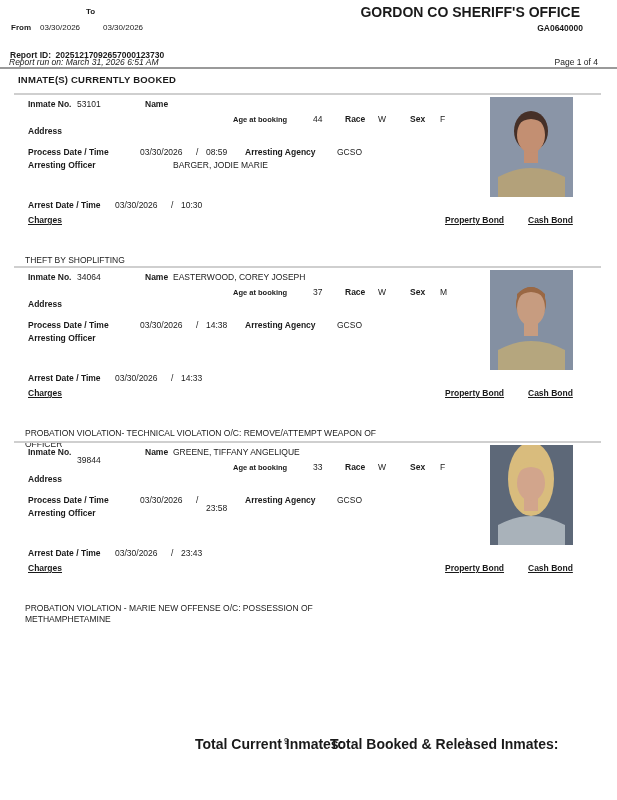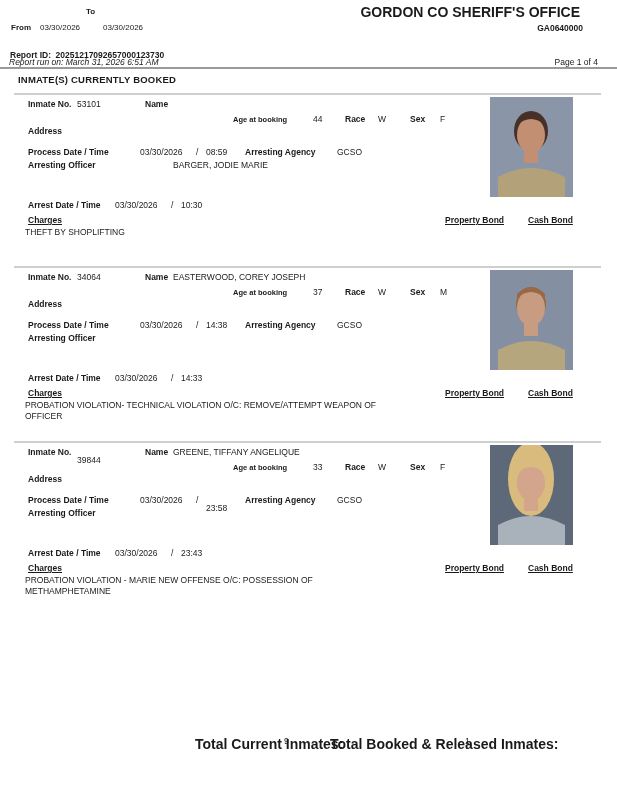--- a/index.html
+++ b/index.html
@@ -18,21 +18,21 @@
   .sm{font-size:7.5px;}
   .u{text-decoration:underline;}
   .title{font-size:16px;font-weight:bold;letter-spacing:.2px;}
   .office{font-size:14px;font-weight:bold;}
   .right{text-align:right;}
   .italic{font-style:italic;}
   .rule{position:absolute;left:0;right:0;height:2px;background:#9a9a9a;}
   .section-title{font-size:9.5px;font-weight:bold;letter-spacing:.2px;}
   .card{position:absolute;left:0;width:617px;height:173px;}
   .card-line{position:absolute;left:14px;right:16px;top:0;height:2px;background:#cfcfcf;}
-  .charge{font-size:8.5px;line-height:11px;white-space:normal;width:372px;}
+  .charge{font-size:8.5px;line-height:11px;white-space:normal;width:372px;margin-top:28px;}
   .photo{position:absolute;left:490px;top:4px;width:83px;height:100px;}
   .photo svg{display:block;width:83px;height:100px;}
   .footer-lbl{font-weight:bold;font-size:14px;}
 </style>
 </head>
 <body>
 
 <div class="page">
 
 

